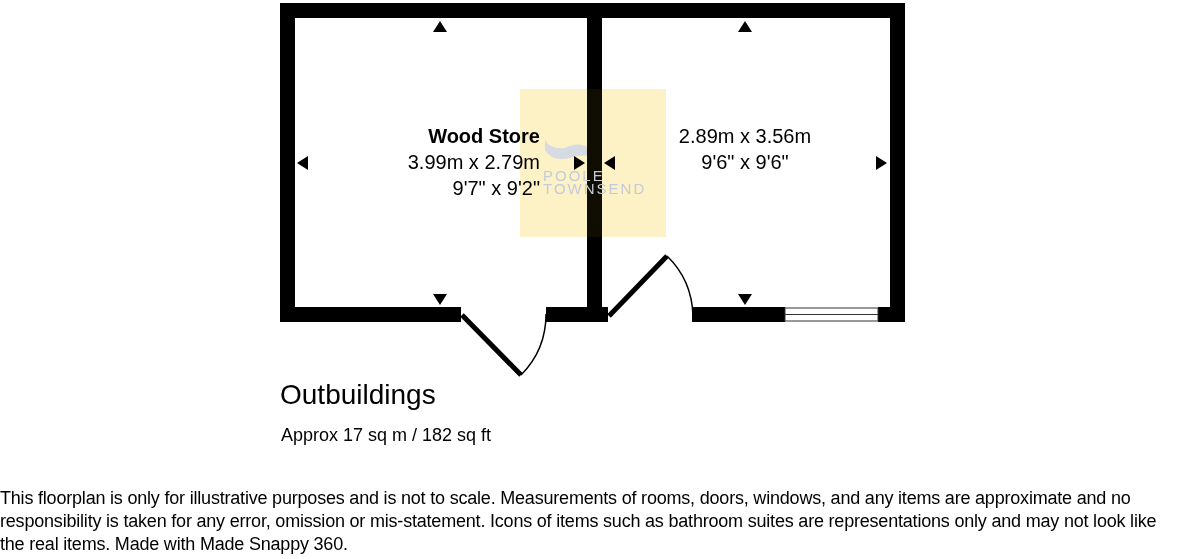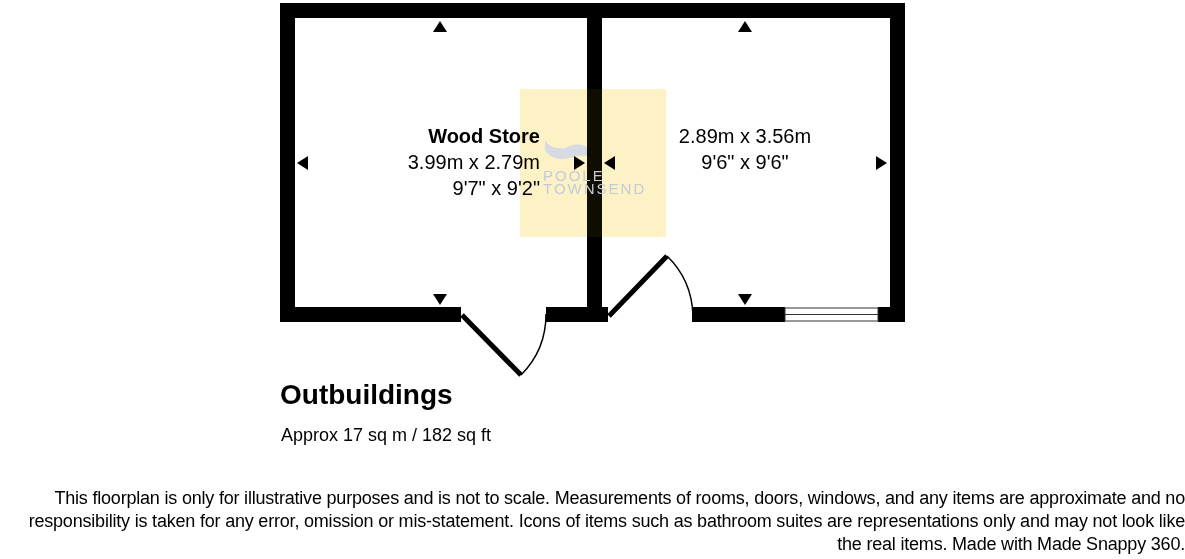--- a/index.html
+++ b/index.html
@@ -1,22 +1,22 @@
 <!DOCTYPE html>
 <html><head>
   <meta charset="utf-8">
   <style>
     html, body { margin: 0; padding: 0; background: #ffffff; }
     body { width: 1185px; height: 559px; position: relative; overflow: hidden; font-family: "Liberation Sans", sans-serif; color: #000; }
     svg.plan { position: absolute; left: 0; top: 0; }
     .room-label { position: absolute; text-align: center; line-height: 26px; font-size: 20px; color: #000; }
     .room-label .name { font-weight: bold; }
-    .title { position: absolute; left: 280px; top: 378px; font-size: 28px; line-height: 34px; font-weight: bold; }
+    .title { position: absolute; left: 280px; top: 378px; font-size: 28px; line-height: 34px; }
     .area { position: absolute; left: 281px; top: 423px; font-size: 18px; font-weight: normal; line-height: 24px; }
-    .disclaimer { position: absolute; left: 0; top: 487px; width: 1185px; text-align: right; font-size: 18px; line-height: 23px; letter-spacing: -0.2px; }
+    .disclaimer { position: absolute; left: 0; top: 487px; width: 1185px; text-align: left; font-size: 18px; line-height: 23px; letter-spacing: -0.2px; }
     .wm-text { position: absolute; font-weight: normal; font-size: 15px; letter-spacing: 2px; color: #c3cbd9; line-height: 16px; }
   </style>
 </head>
 <body>
 
 <svg class="plan" width="1185" height="559" viewBox="0 0 1185 559">
 
   <rect x="520" y="89" width="146" height="148" fill="#fcefb6" opacity="0.8"></rect>
 
   <path d="M545 140 Q550 150 565 148 Q580 140 592 150 L600 160 Q585 152 570 158 Q552 162 545 150 Z" fill="#d5dae3"></path>

